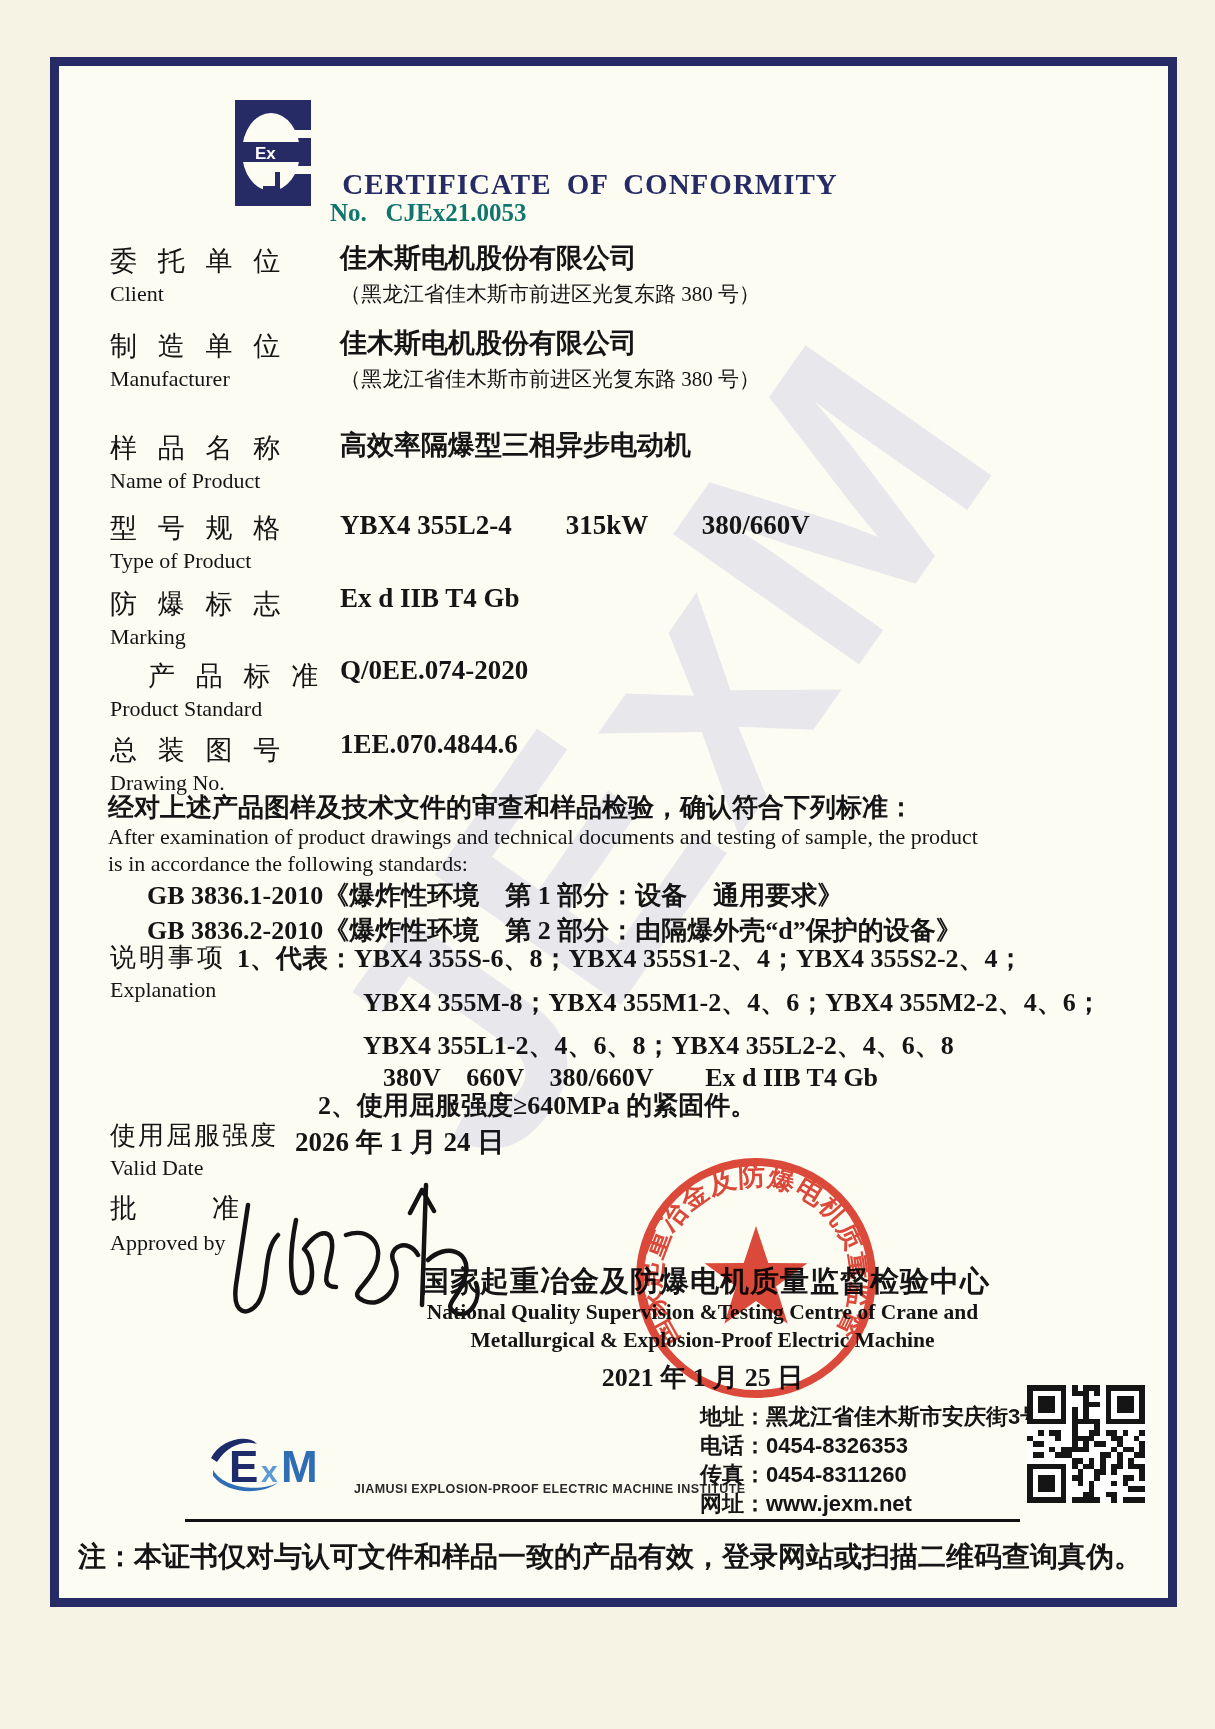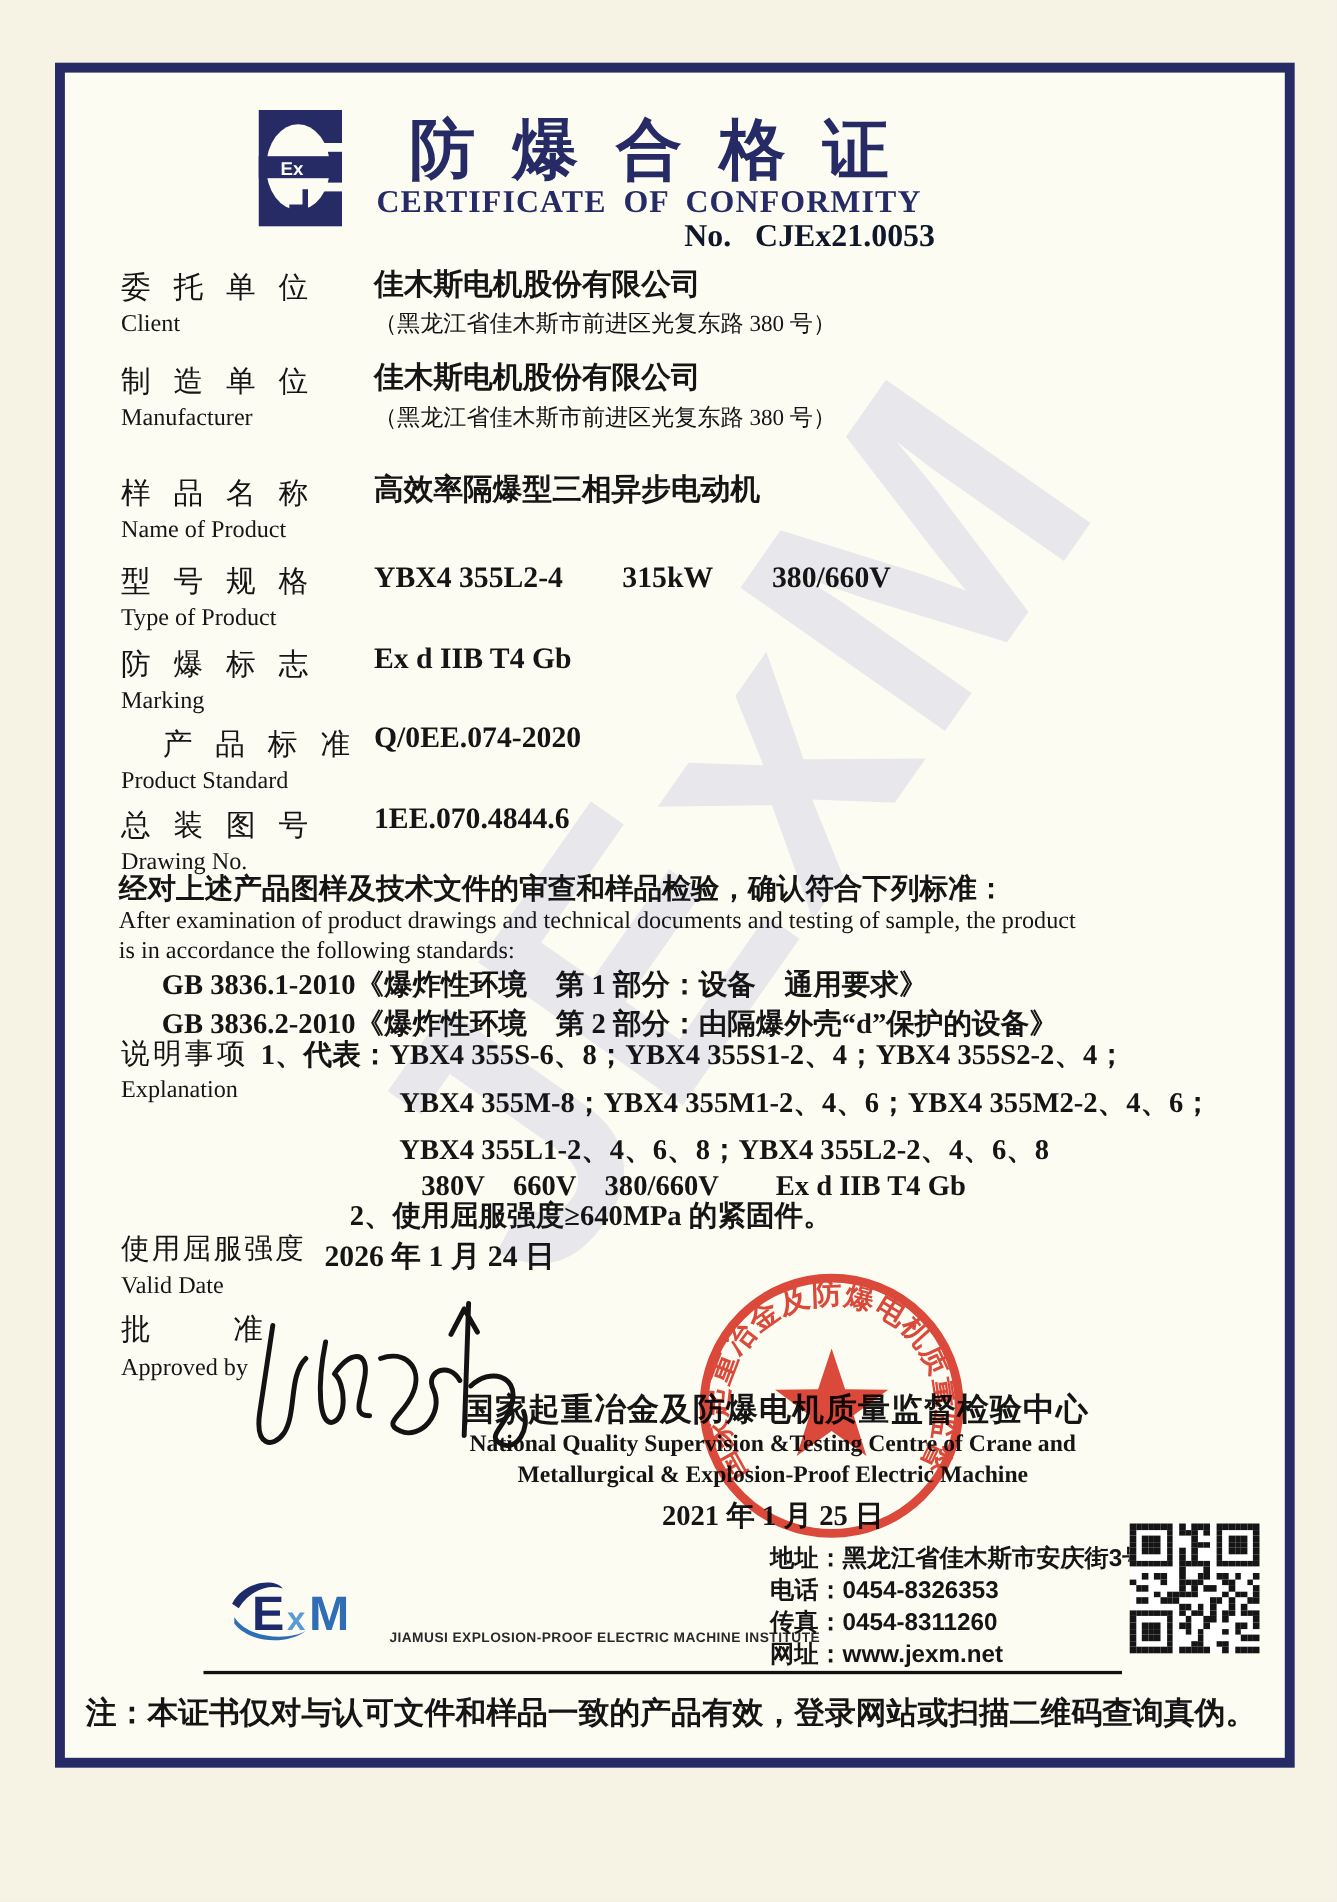--- a/index.html
+++ b/index.html
@@ -23,22 +23,22 @@
   .title {
     left:330px; top:96px; width:520px; text-align:center;
     font-size:60px; font-weight:bold; color:#262b66;
     letter-spacing:34px; text-indent:34px; white-space:nowrap;
   }
   .subtitle {
     left:330px; top:168px; width:520px; text-align:center;
     font-size:29px; font-weight:bold; color:#262b66; letter-spacing:1px; word-spacing:7px;
   }
   .certno {
-    left:330px; top:199px; width:520px; text-align:right;
-    font-size:29px; font-weight:bold; color:#0f172a; white-space:pre;
+    left:330px; top:199px; width:520px; text-align:left;
+    font-size:25px; font-weight:bold; color:#0f766e; white-space:pre;
   }
   .lbl-cn { font-size:27px; letter-spacing:7px; white-space:nowrap; }
   .lbl-en { font-size:22px; white-space:nowrap; }
   .val    { font-size:27px; font-weight:bold; white-space:pre; }
   .note   { font-size:21px; white-space:nowrap; }
   .stmt-cn { font-size:26px; font-weight:600; white-space:nowrap; }
   .stmt-en { font-size:22px; white-space:nowrap; }
   .std     { font-size:26px; font-weight:600; white-space:nowrap; }
   .expl    { font-size:26px; font-weight:bold; white-space:pre; }
   .org-cn  { font-size:29px; font-weight:bold; text-align:center; letter-spacing:1px; white-space:nowrap; }
@@ -66,21 +66,20 @@
   <svg class="abs" style="left:235px;top:100px;" width="76" height="106" viewBox="0 0 76 106">
     <rect x="0" y="0" width="76" height="106" fill="#262b66"></rect>
     <ellipse cx="36" cy="52" rx="29" ry="39" fill="#fdfcf3"></ellipse>
     <rect x="0" y="42" width="76" height="20" fill="#262b66"></rect>
     <rect x="56" y="30" width="20" height="8" fill="#fdfcf3"></rect>
     <rect x="56" y="66" width="20" height="8" fill="#fdfcf3"></rect>
     <text x="20" y="59" font-size="17" font-weight="bold" fill="#ffffff" font-family="Liberation Sans, sans-serif">Ex</text>
     <path d="M40,72 l0,14 l-12,0 l0,5 l17,0 l0,-19 z" fill="#262b66"></path>
   </svg>
 
-  <div class="abs title">防爆合格证</div>
   <div class="abs subtitle">CERTIFICATE OF CONFORMITY</div>
   <div class="abs certno">No.   CJEx21.0053</div>
 
   <div>
     <div class="abs lbl-cn" style="left:110px;top:243px;">委 托 单 位</div>
     <div class="abs lbl-en" style="left:110px;top:281px;">Client</div>
     <div class="abs val" style="left:340px;top:240px;">佳木斯电机股份有限公司</div>
     <div class="abs note" style="left:340px;top:280px;">（黑龙江省佳木斯市前进区光复东路 380 号）</div>
   </div>
 

